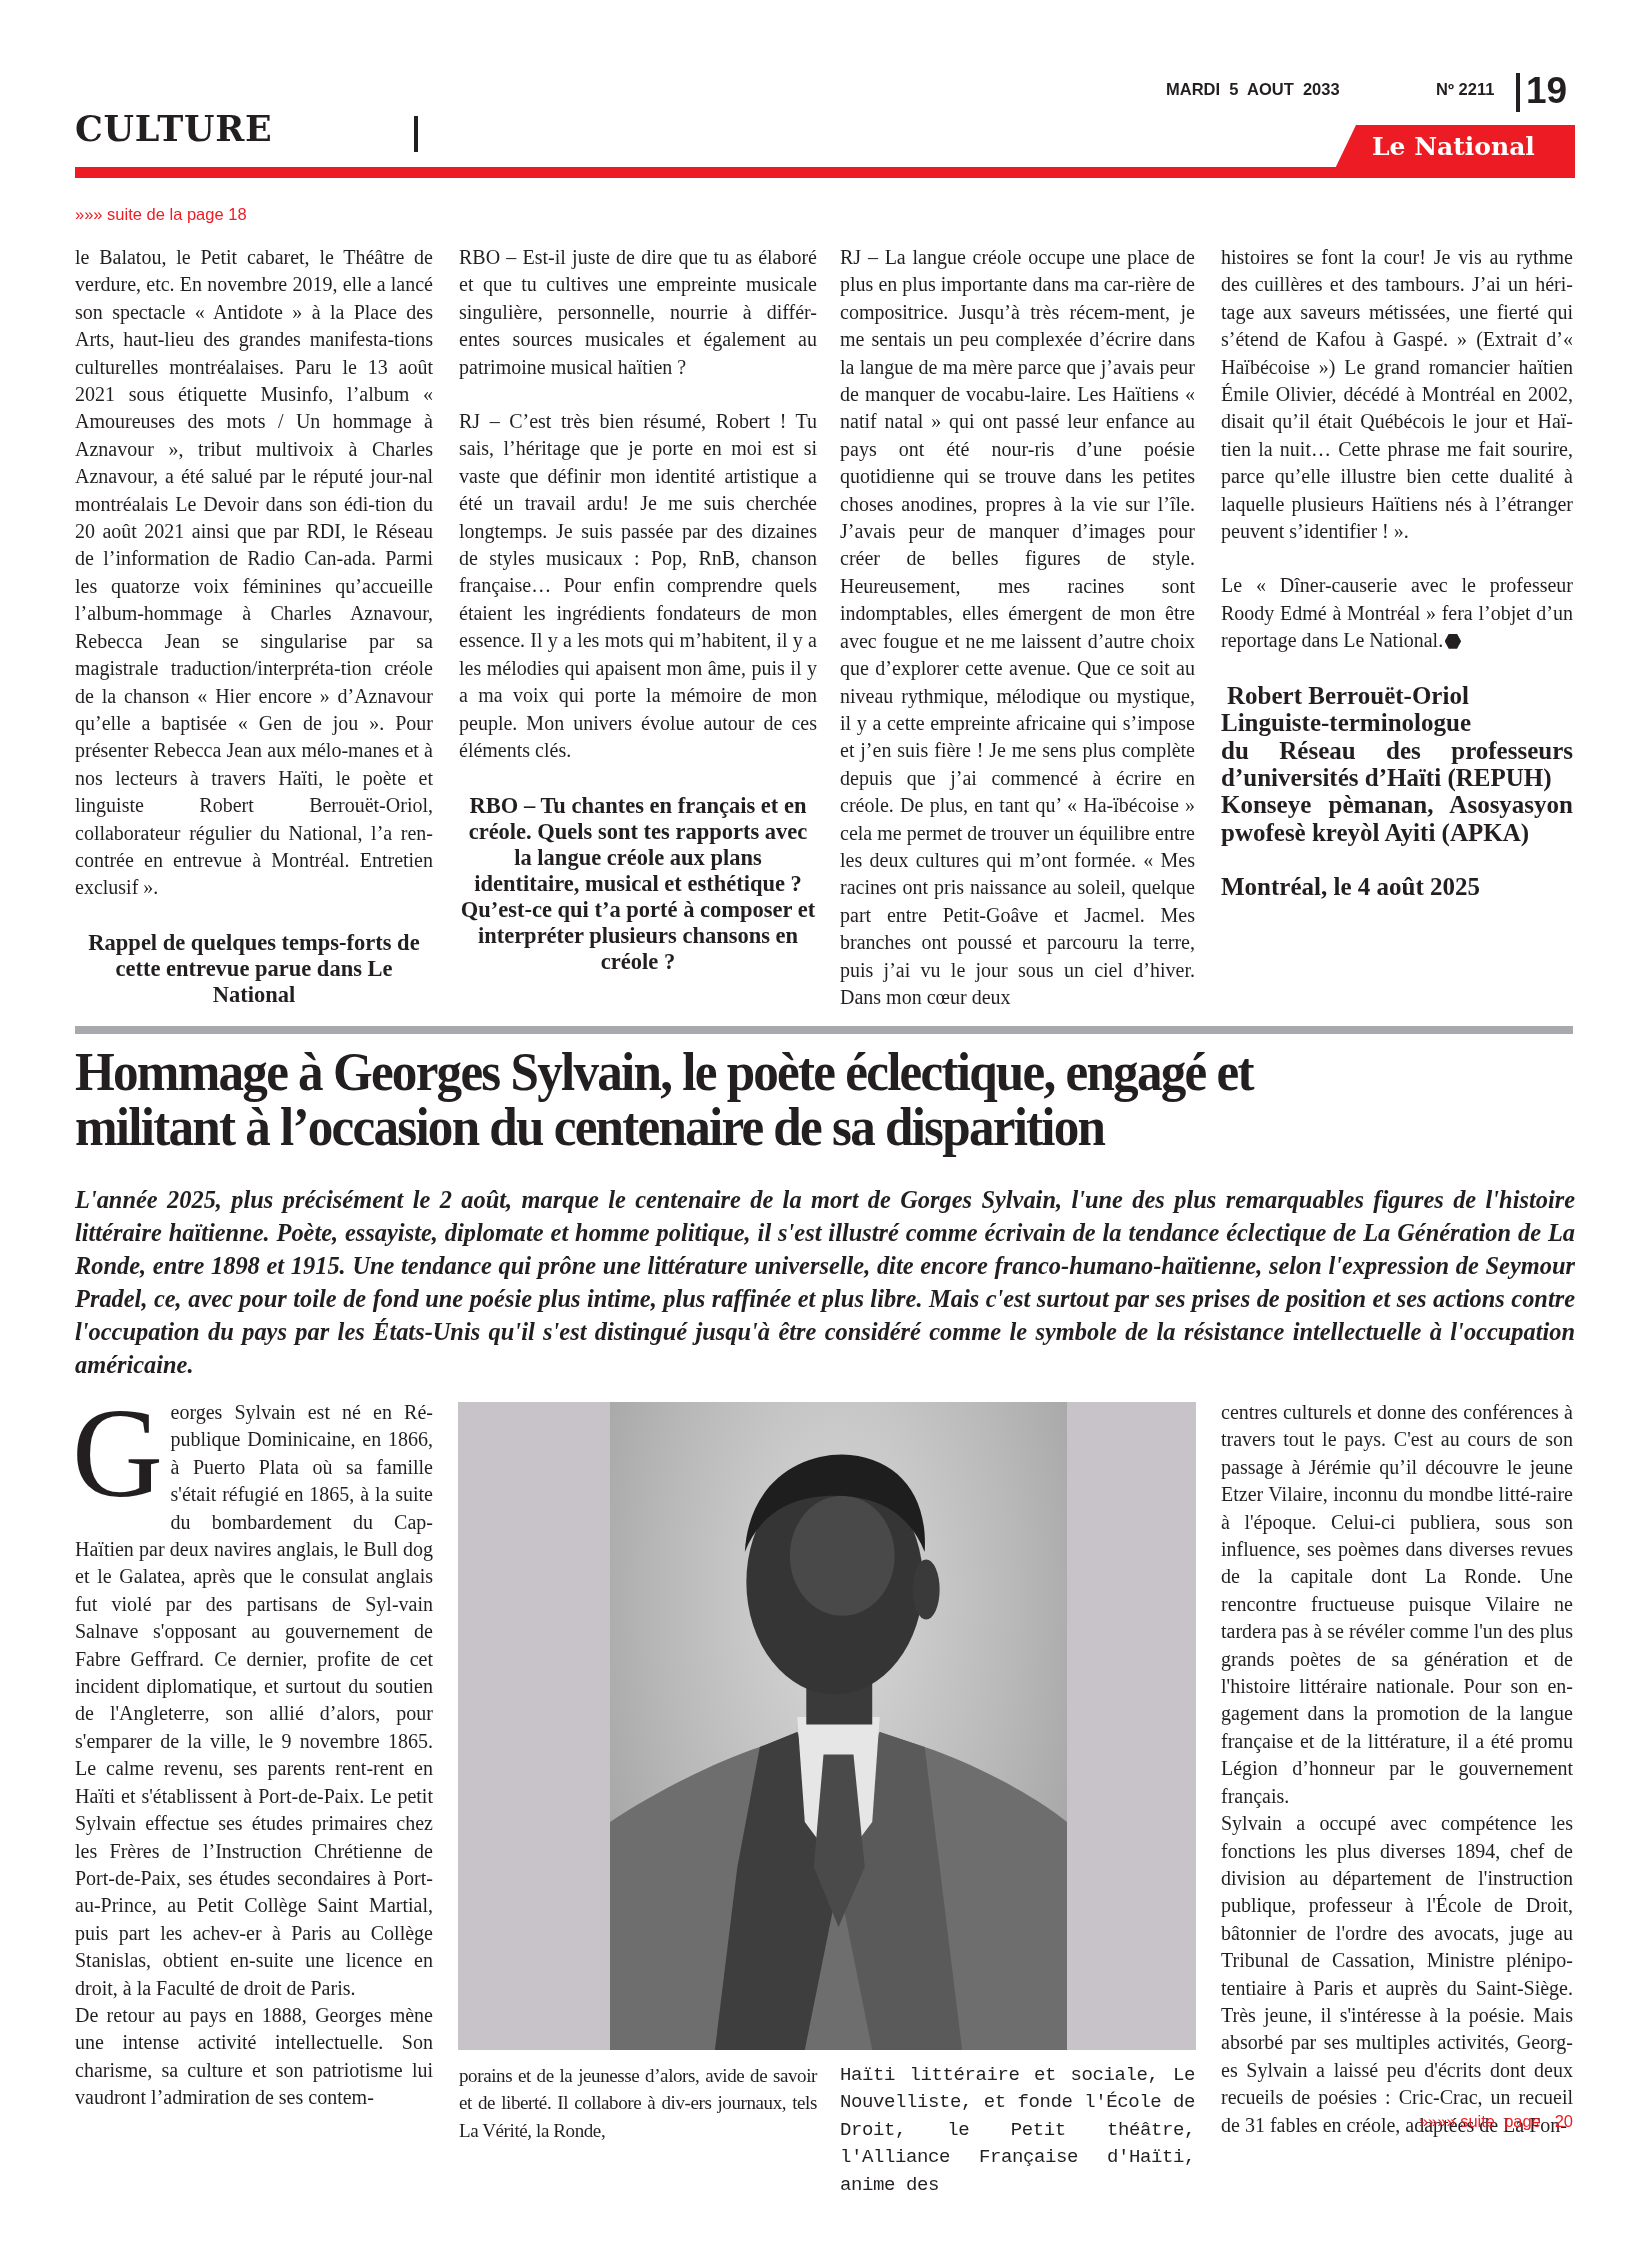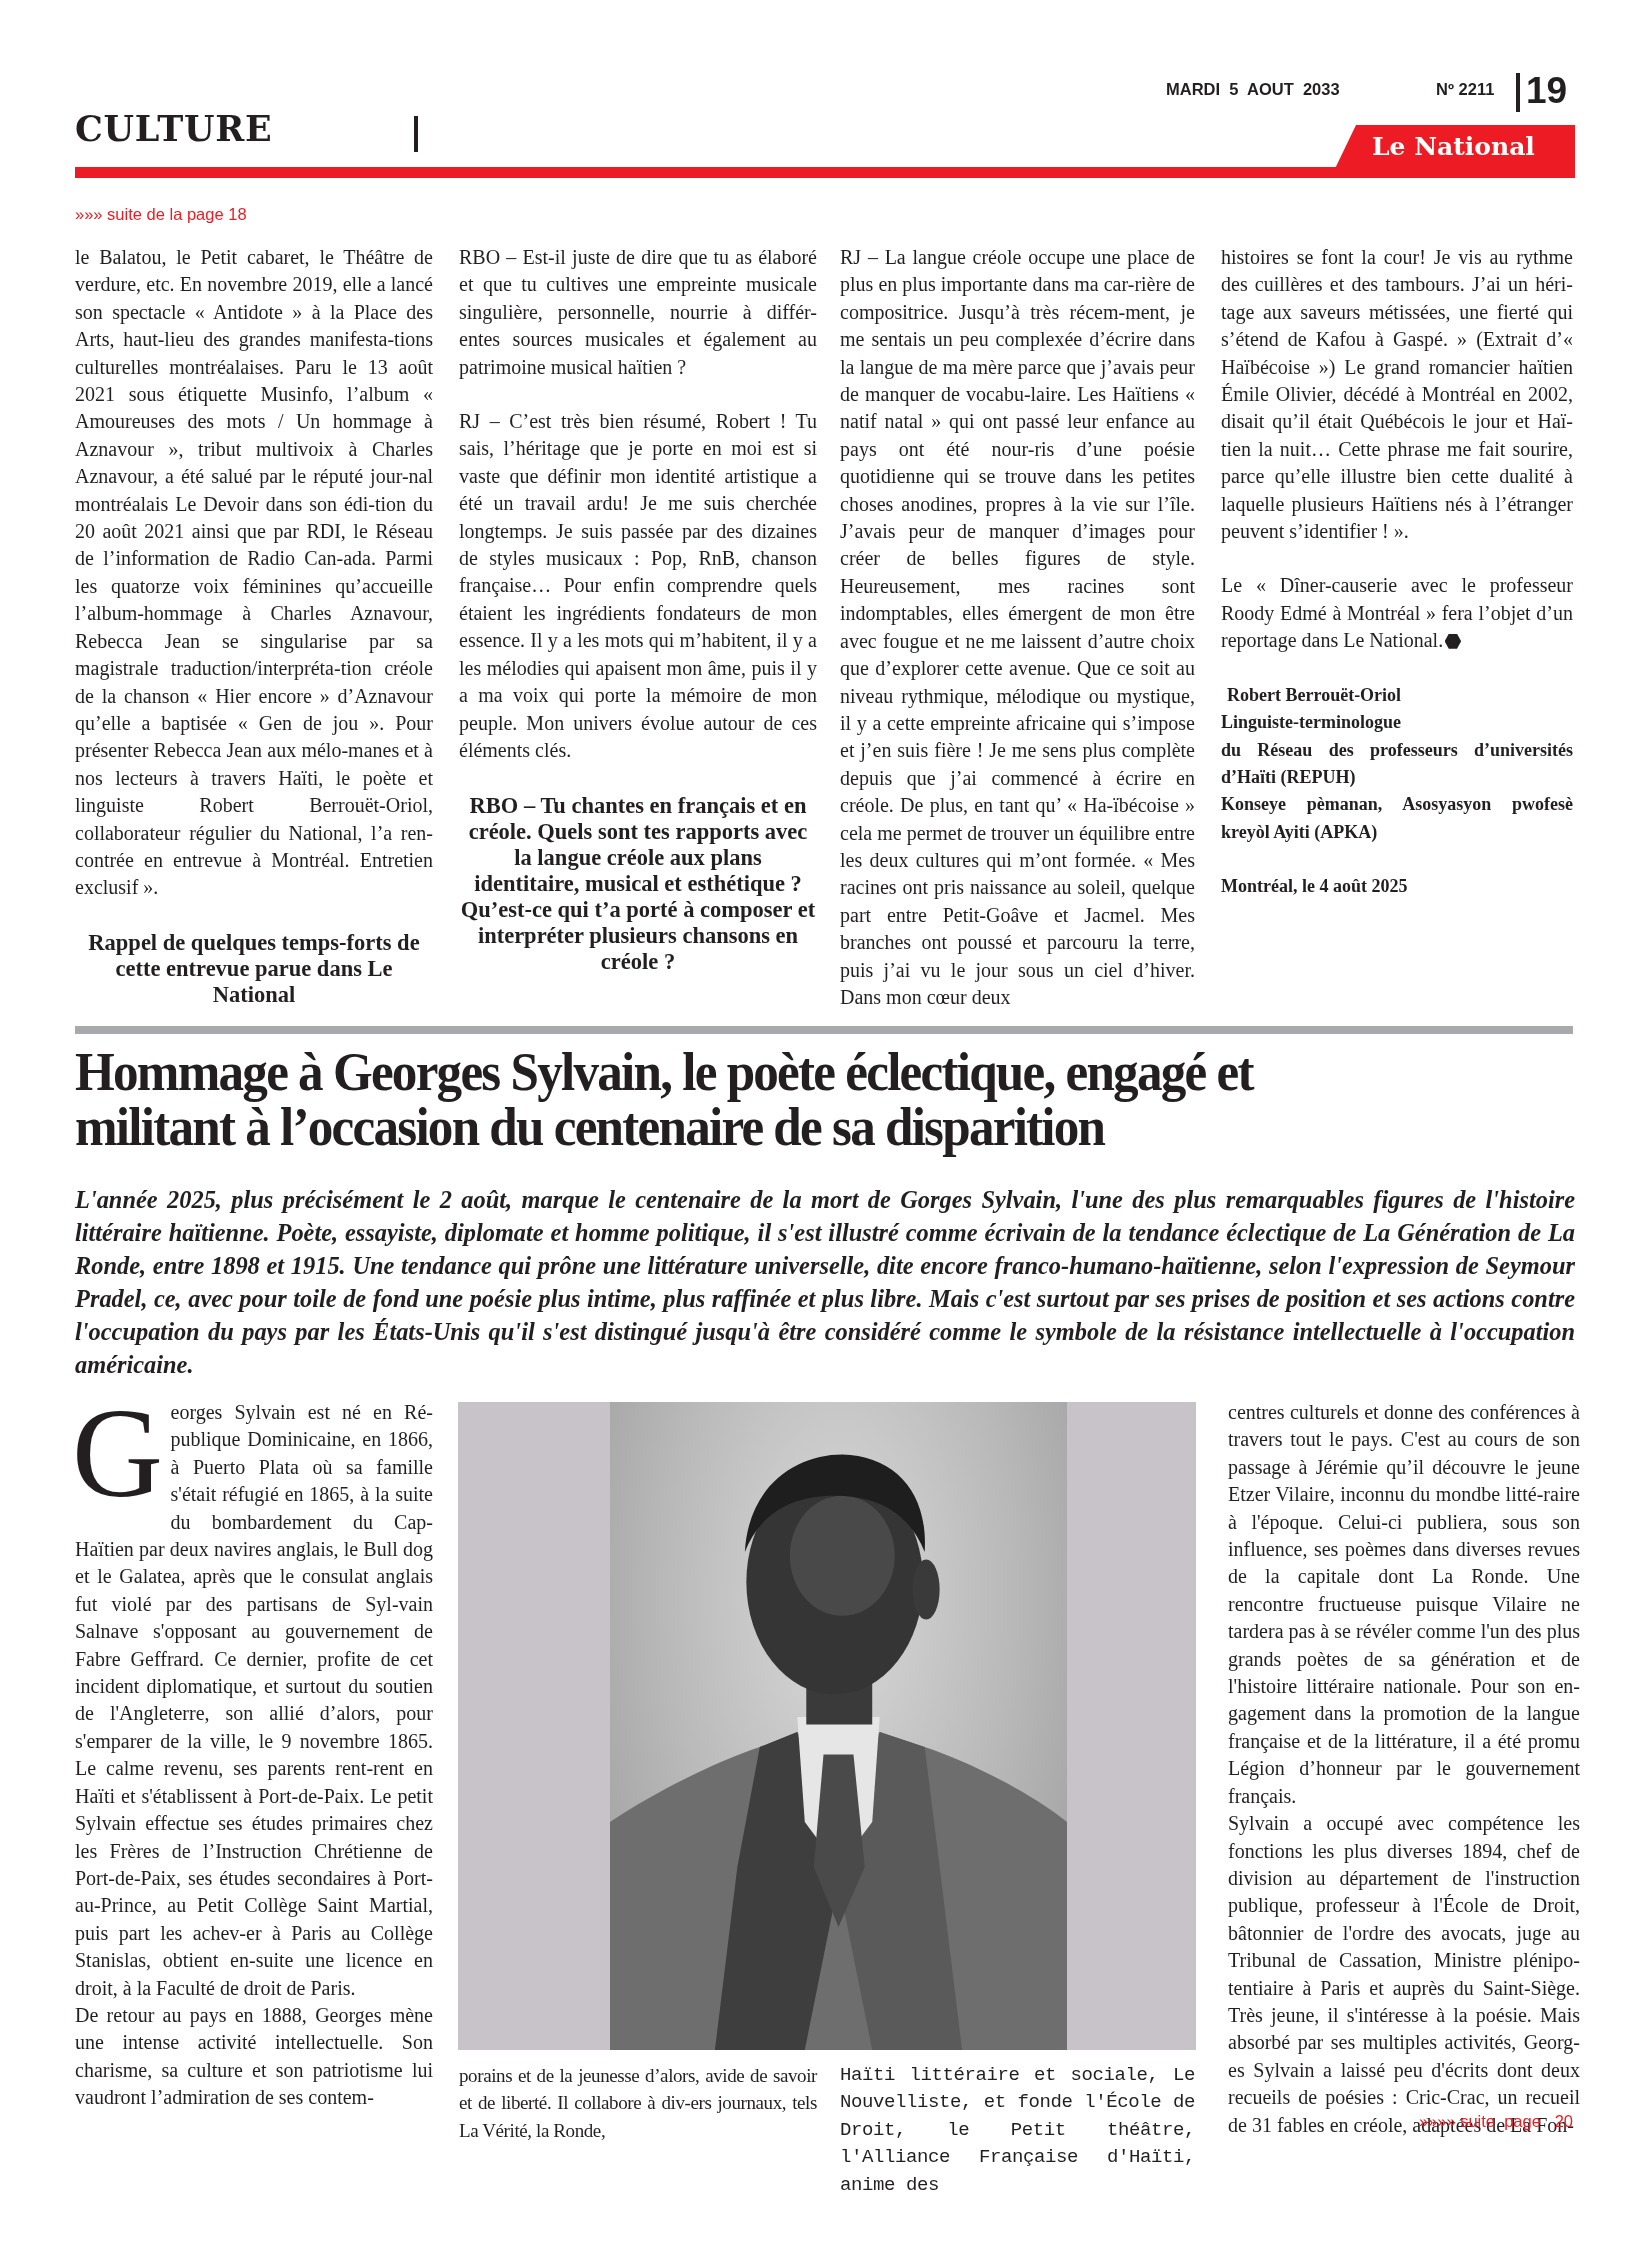--- a/index.html
+++ b/index.html
@@ -21,39 +21,39 @@
 
   
   .col { font-size:20px; line-height:27.4px; text-align:justify; hyphens:manual; }
   .col p { margin:0; }
   .col p + p { margin-top:27px; }
   .c1 { left:75px; top:244px; width:358px; }
   .c2 { left:459px; top:244px; width:358px; }
   .c3 { left:840px; top:244px; width:355px; }
   .c4 { left:1221px; top:244px; width:352px; }
   .subhead { font-weight:bold; font-size:22.5px; line-height:26px; text-align:center; margin-top:28.5px !important; }
-  .sig { font-weight:bold; font-size:18px; line-height:27.4px; }
+  .sig { font-weight:bold; font-size:25px; line-height:27.4px; }
   .sig p + p { margin-top:0; }
   .sig .gap { margin-top:27px !important; }
   .end-mark { display:inline-block; width:16.5px; height:15px; background:#231f20; clip-path:polygon(25% 0,75% 0,100% 50%,75% 100%,25% 100%,0 50%); vertical-align:-1.5px; margin-left:1.5px; }
 
   
   .rule { left:75px; top:1026px; width:1498px; height:7.5px; background:#a7a9ac; }
   .headline { left:75px; top:1044px; width:1500px; font-family:"Liberation Serif", serif; font-weight:bold; font-size:55px; line-height:55px; letter-spacing:-1.9px; transform:scaleX(0.93); transform-origin:left top; white-space:pre-line; color:#231f20; }
   .intro { left:75px; top:1183px; width:1500px; font-family:"Liberation Serif", serif; font-style:italic; font-weight:bold; font-size:24.4px; line-height:33px; text-align:justify; text-align-last:left; color:#231f20; }
 
   .b1 { left:75px; top:1399px; width:358px; }
   .b1 p + p, .b4 p + p { margin-top:0; }
   .dropcap { float:left; font-size:126px; line-height:99px; height:109px; margin:4.5px 7.5px 0 -3px; font-family:"Liberation Serif", serif; color:#231f20; }
   .photo { left:458px; top:1402px; width:738px; height:648px; background:#c8c3c8; }
   .portrait { position:absolute; left:152px; top:0; width:457px; height:648px; background:radial-gradient(ellipse at 50% 30%, #d9d9d9 0%, #b8b8b8 55%, #9a9a9a 100%); overflow:hidden; }
   .portrait svg { width:100%; height:100%; display:block; }
   .b2 { left:459px; top:2062px; width:358px; font-size:19px; letter-spacing:-0.4px; }
   .b3 { left:840px; top:2062px; width:355px; font-size:19px; letter-spacing:-0.4px;font-family:Liberation Mono, monospace; }
-  .b4 { left:1221px; top:1399px; width:352px;margin-left:7px; }
+  .b4 { left:1221px; top:1399px; width:352px; }
   .continued-to { left:1410px; top:2112px; width:163px; text-align:right; font-family:"Liberation Sans", sans-serif; font-size:16.5px; color:#ed1c24; white-space:pre; }
 </style>
 </head>
 <body>
 
 <div class="abs section-title">CULTURE</div>
 <div class="abs section-divider"></div>
 <div class="abs masthead-meta meta-date">MARDI  5  AOUT  2033</div>
 <div class="abs masthead-meta meta-issue">Nº 2211</div>
 <div class="abs page-divider"></div>

